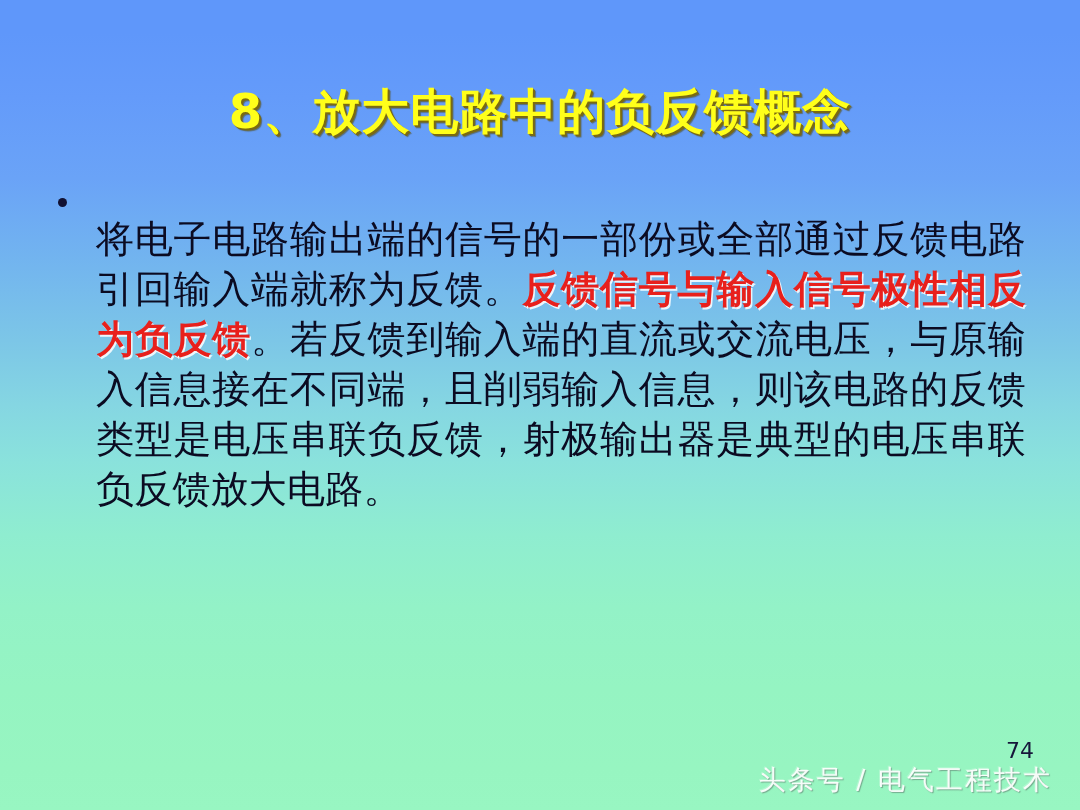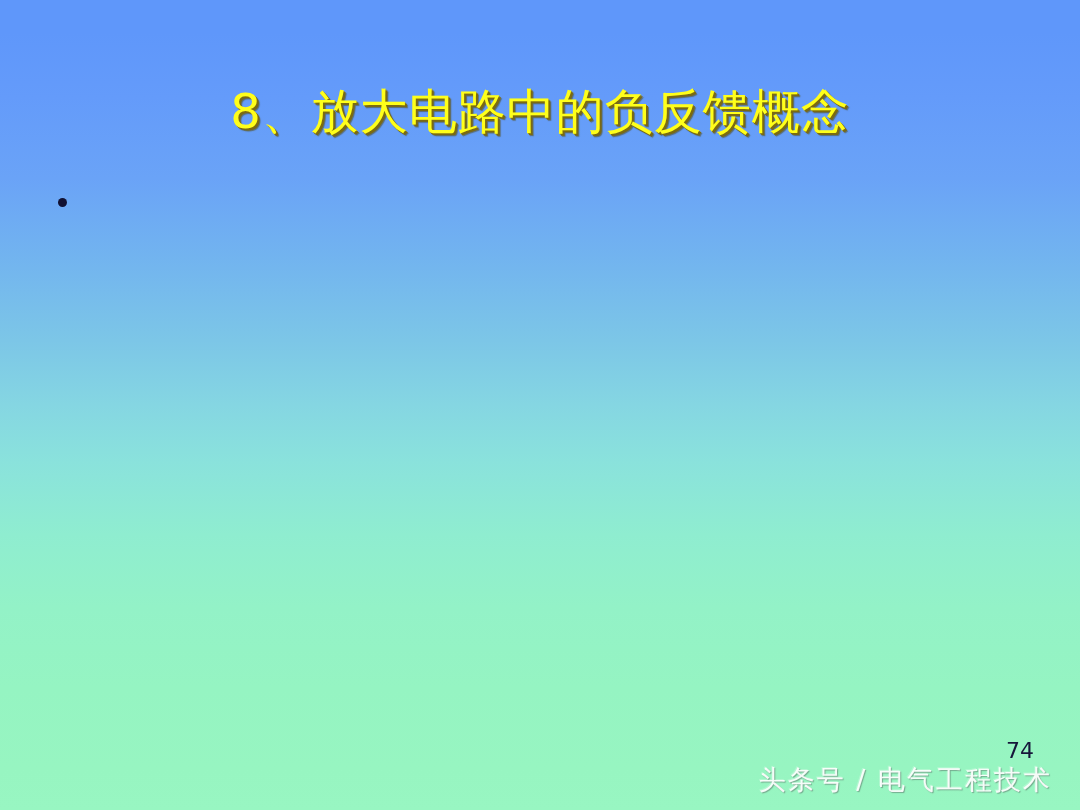--- a/index.html
+++ b/index.html
@@ -41,21 +41,21 @@
     position: absolute;
     top: 54px;
     left: 0;
     width: 1080px;
     text-align: center;
   }
   .slide-title {
     display: inline-block;
     font-family: "DejaVu Sans", "Liberation Sans", sans-serif;
     font-size: 48px;
-    font-weight: normal;
+    font-weight: bold;
     line-height: 1.05;
     letter-spacing: 1px;
     color: #ffff1a;
     text-shadow:
        2px 2px 0 #7a6a12,
        3px 3px 1px rgba(80,70,10,0.55),
        1px 1px 0 #9a8a18;
     white-space: nowrap;
   }
 
@@ -126,19 +126,20 @@
 <body>
 
 <div class="slide">
 
   <div class="title-wrap">
     <h1 class="slide-title">8、放大电路中的负反馈概念</h1>
   </div>
 
   <div class="body-block">
     <span class="bullet-dot"></span>
+    <p class="para"><span>将电子电路输出端的信号的一部份或全部通过反馈电路引回输入端就称为反馈。</span><span class="hl">反馈信号与输入信号极性相反为负反馈</span><span>。若反馈到输入端的直流或交流电压，与原输入信息接在不同端，且削弱输入信息，则该电路的反馈类型是电压串联负反馈，射极输出器是典型的电压串联负反馈放大电路。</span></p>
   </div>
 
   <div class="page-number">74</div>
 
   <div class="watermark">头条号 / 电气工程技术</div>
 
 </div>
 
 </body></html>

